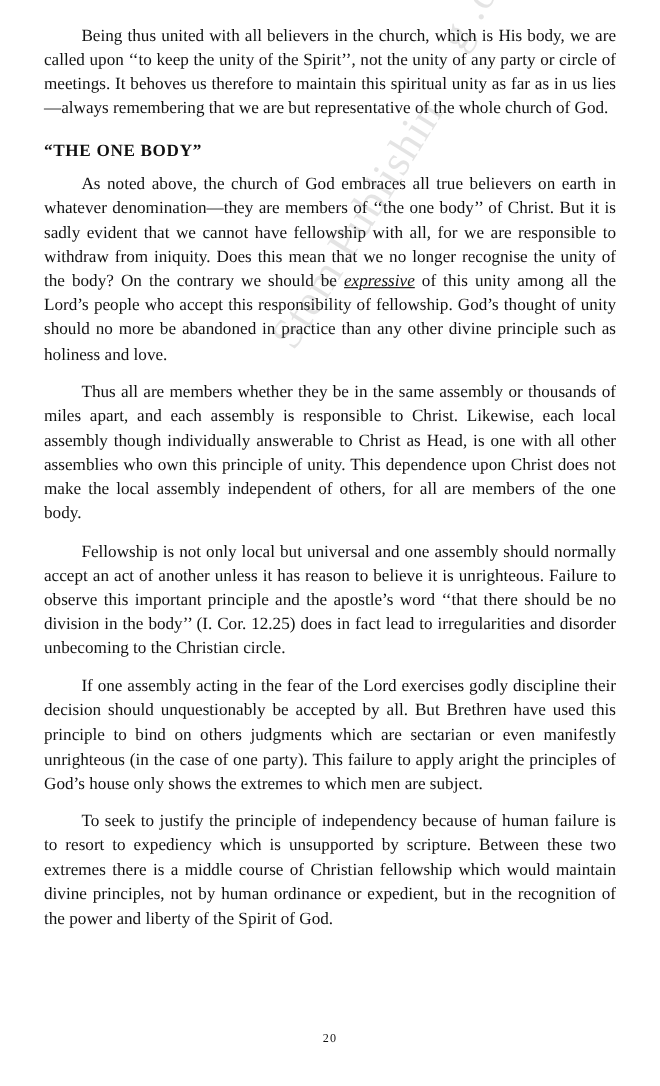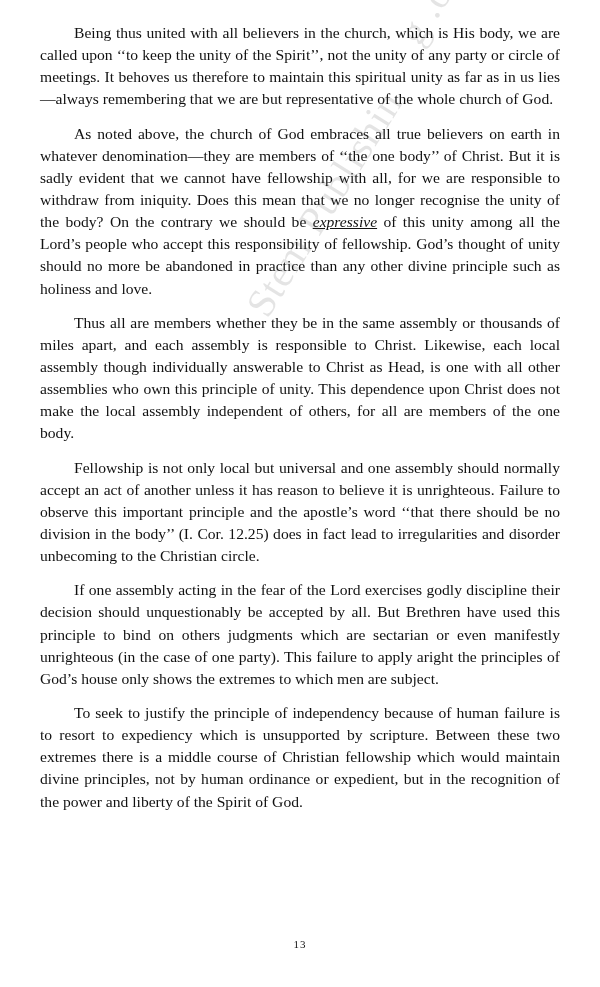--- a/index.html
+++ b/index.html
@@ -78,31 +78,32 @@
   
   .j { text-align: justify; text-align-last: left; }
 </style>
 </head>
 <body>
 
 <div class="page">
 
   <p class="j">Being thus united with all believers in the church, which is His body, we are called upon ‘‘to keep the unity of the Spirit’’, not the unity of any party or circle of meetings.  It behoves us therefore to maintain this spiritual unity as far as in us lies—always remembering that we are but representative of the whole church of God.</p>
 
+  <h2 class="heading">“THE ONE BODY”</h2>
 
   <p class="j"><span>As noted above, the church of God embraces all true believers on earth in whatever denomination—they are members of ‘‘the one body’’ of Christ.  But it is sadly evident that we cannot have fellowship with all, for we are responsible to withdraw from iniquity.  Does this mean that we no longer recognise the unity of the body? On the contrary we should be </span><em>expressive</em><span> of this unity among all the Lord’s people who accept this responsibility of fellowship.  God’s thought of unity should no more be abandoned in practice than any other divine principle such as holiness and love.</span></p>
 
   <p class="j">Thus all are members whether they be in the same assembly or thousands of miles apart, and each assembly is responsible to Christ.  Likewise, each local assembly though individually answerable to Christ as Head, is one with all other assemblies who own this principle of unity.  This dependence upon Christ does not make the local assembly independent of others, for all are members of the one body.</p>
 
   <p class="j">Fellowship is not only local but universal and one assembly should normally accept an act of another unless it has reason to believe it is unrighteous.  Failure to observe this important principle and the apostle’s word ‘‘that there should be no division in the body’’ (I. Cor. 12.25) does in fact lead to irregularities and disorder unbecoming to the Christian circle.</p>
 
   <p class="j">If one assembly acting in the fear of the Lord exercises godly discipline their decision should unquestionably be accepted by all.  But Brethren have used this principle to bind on others judgments which are sectarian or even manifestly unrighteous (in the case of one party).  This failure to apply aright the principles of God’s house only shows the extremes to which men are subject.</p>
 
   <p class="j">To seek to justify the principle of independency because of human failure is to resort to expediency which is unsupported by scripture.  Between these two extremes there is a middle course of Christian fellowship which would maintain divine principles, not by human ordinance or expedient, but in the recognition of the power and liberty of the Spirit of God.</p>
 
 </div>
 
 <div class="watermark">
   <span class="wm1">g .org</span>
   <span class="wm2">Stem Publishin</span>
 </div>
 
-<div class="folio">13</div>
+<div class="folio">20</div>
 
 </body></html>

